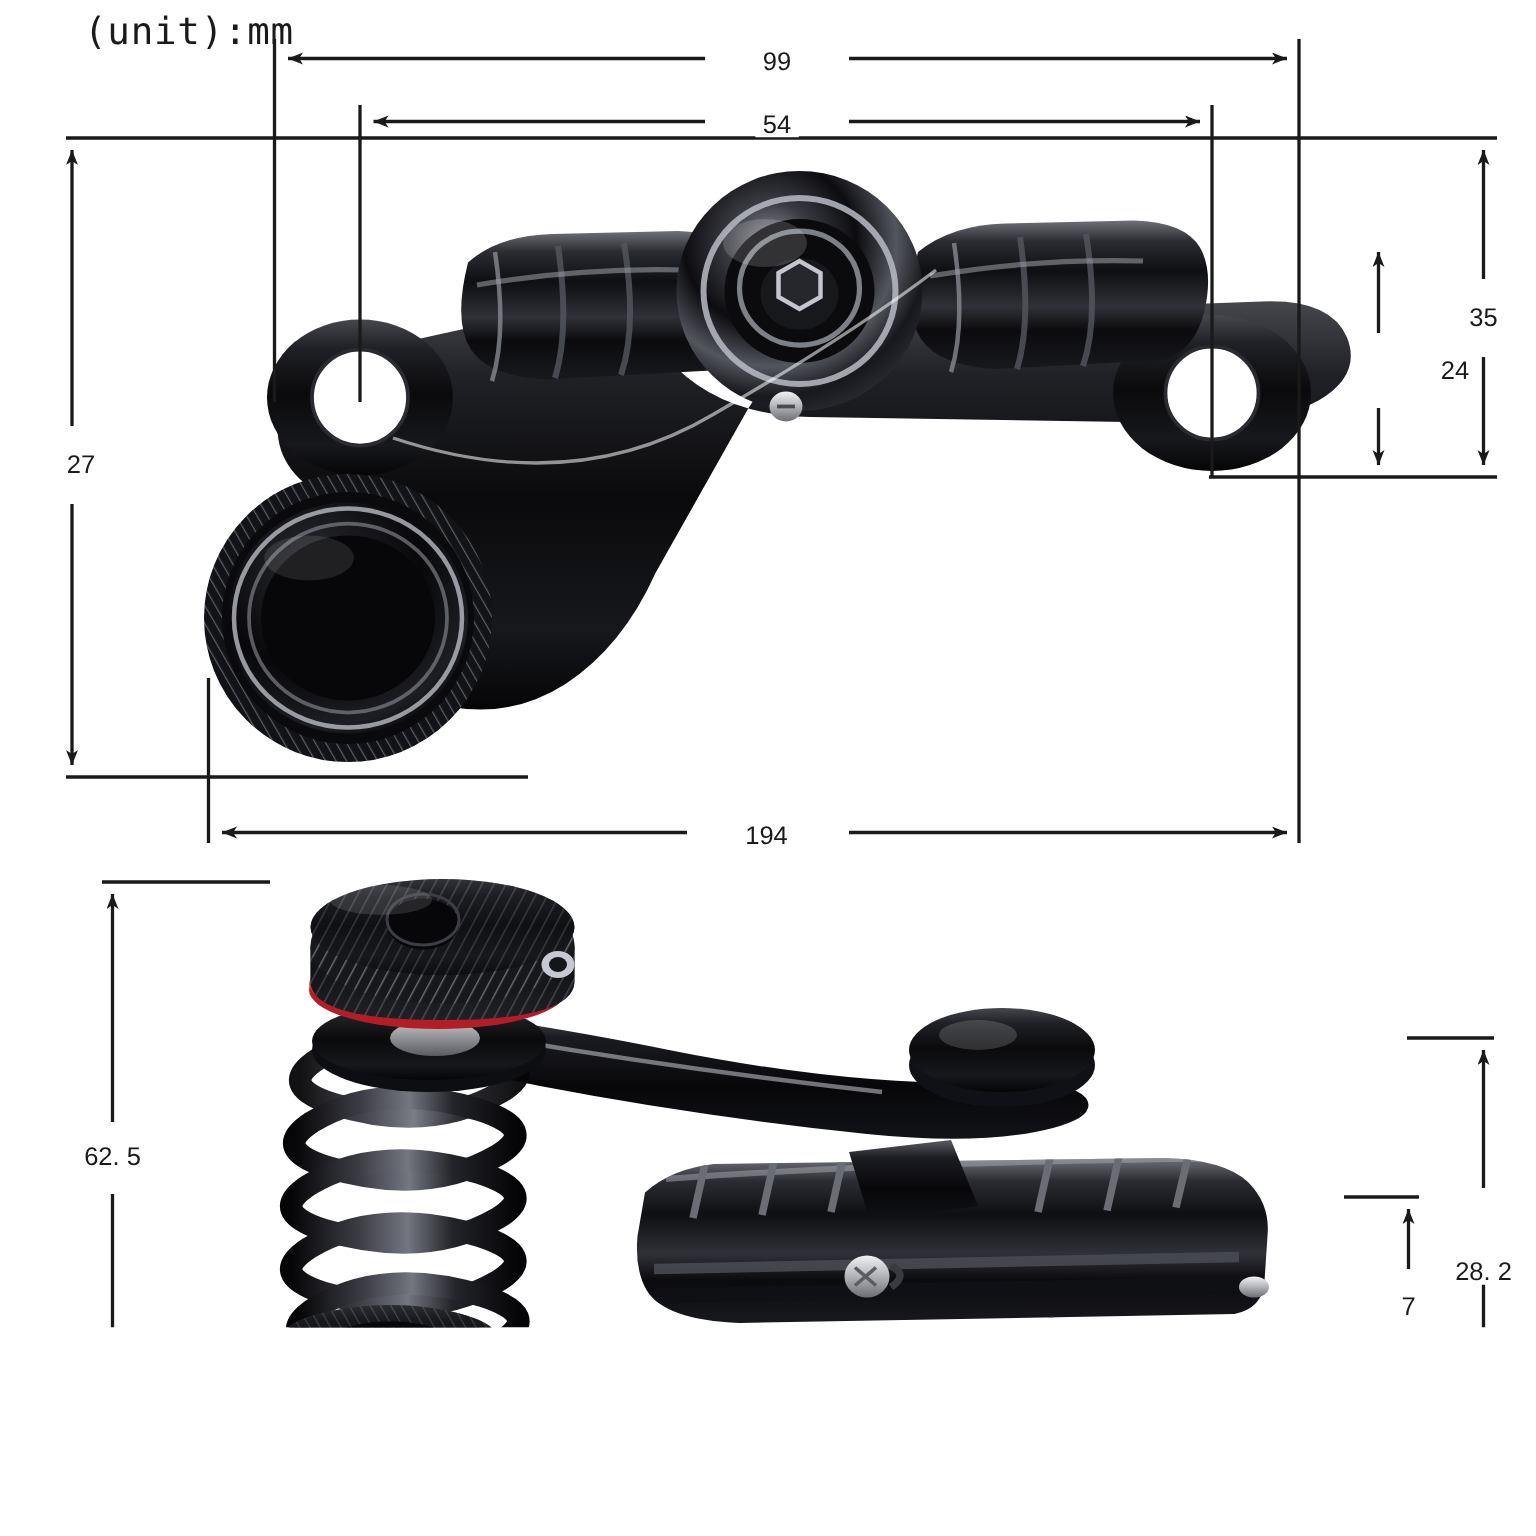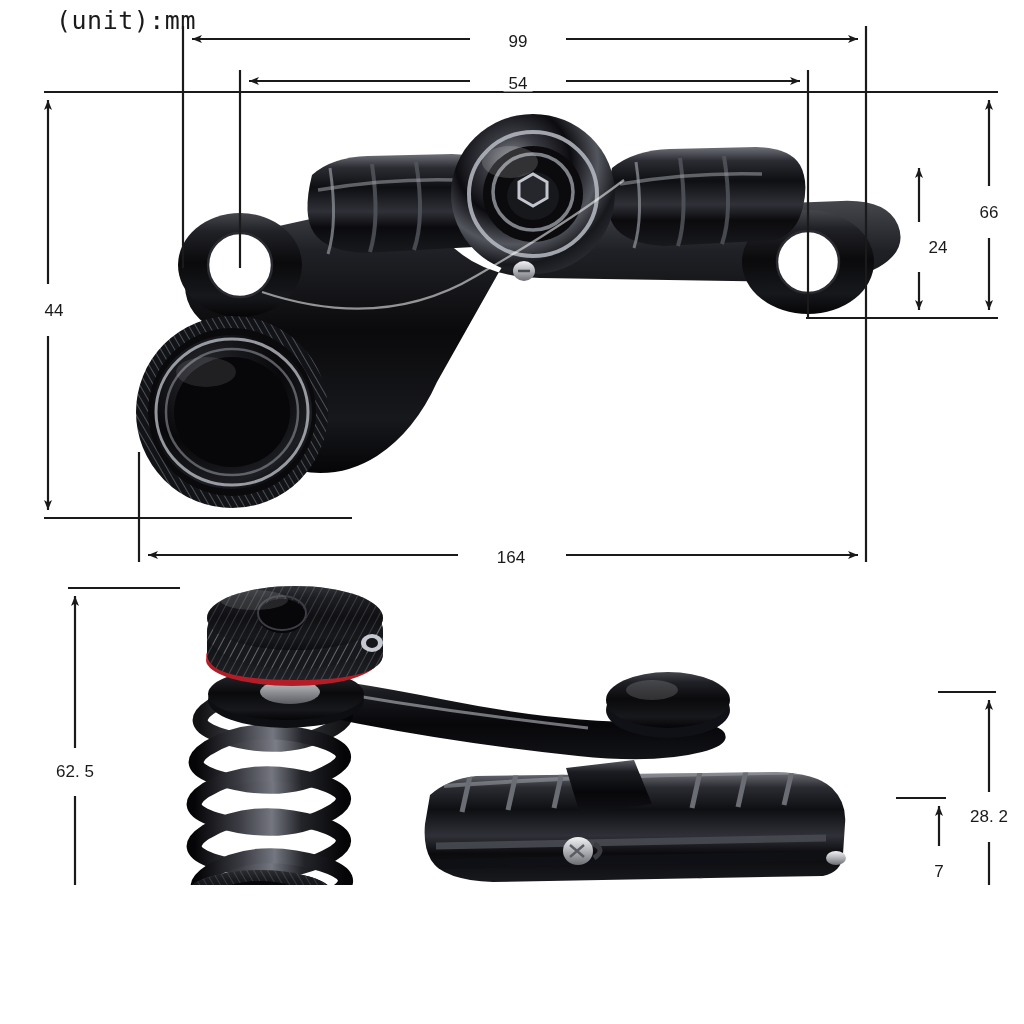--- a/index.html
+++ b/index.html
@@ -338,22 +338,22 @@
 
       <line x1="939" y1="846" x2="939" y2="806" stroke-width="2.2" marker-end="url(#arr)"></line>
       <line x1="939" y1="896" x2="939" y2="932" stroke-width="2.2" marker-end="url(#arr)"></line>
     </g>
   </svg>
 
   <div class="unit-label">(unit):mm</div>
 
   <div class="dim-text" style="left:518px; top:41px;">99</div>
   <div class="dim-text" style="left:518px; top:83px;">54</div>
-  <div class="dim-text" style="left:989px; top:212px;">66</div>
-  <div class="dim-text" style="left:938px; top:247px;">24</div>
-  <div class="dim-text" style="left:54px;  top:310px;">44</div>
-  <div class="dim-text" style="left:511px; top:557px;">164</div>
+  <div class="dim-text" style="left:989px; top:212px;">35</div>
+  <div class="dim-text" style="left:970px; top:247px;">24</div>
+  <div class="dim-text" style="left:54px;  top:310px;">27</div>
+  <div class="dim-text" style="left:511px; top:557px;">194</div>
 
   <div class="dim-text" style="left:75px;  top:771px;">62. 5</div>
-  <div class="dim-text" style="left:989px; top:816px;">28. 2</div>
+  <div class="dim-text" style="left:989px; top:848px;">28. 2</div>
   <div class="dim-text" style="left:939px; top:871px;">7</div>
 
 </div>
 
 </body></html>

